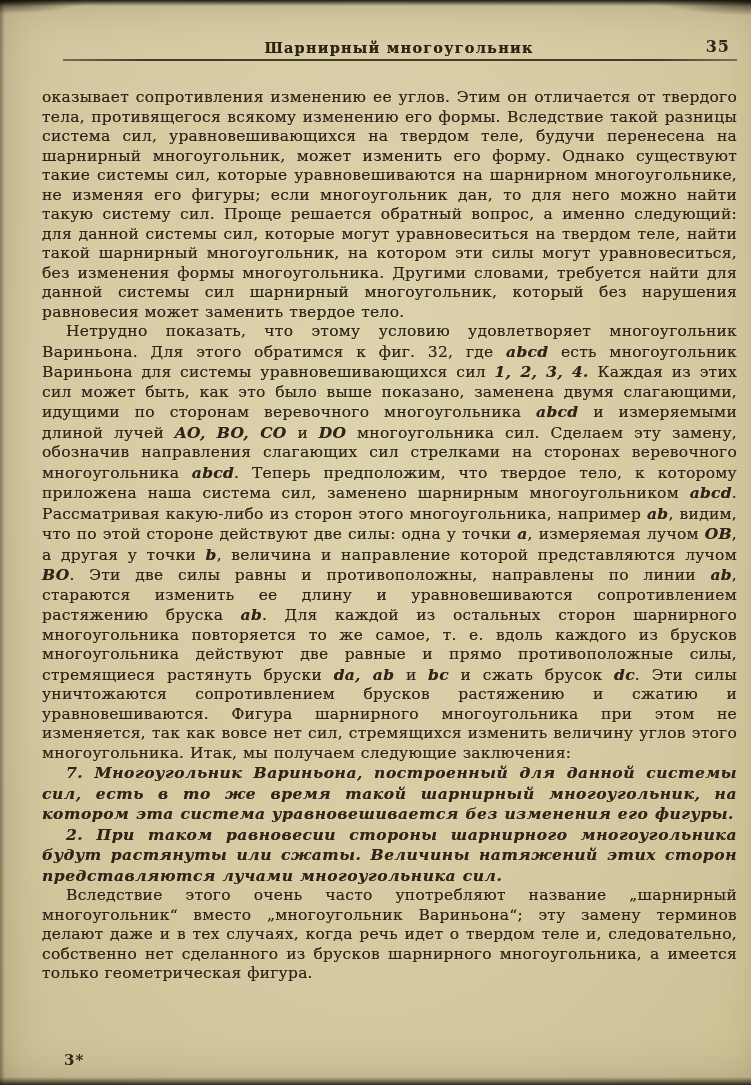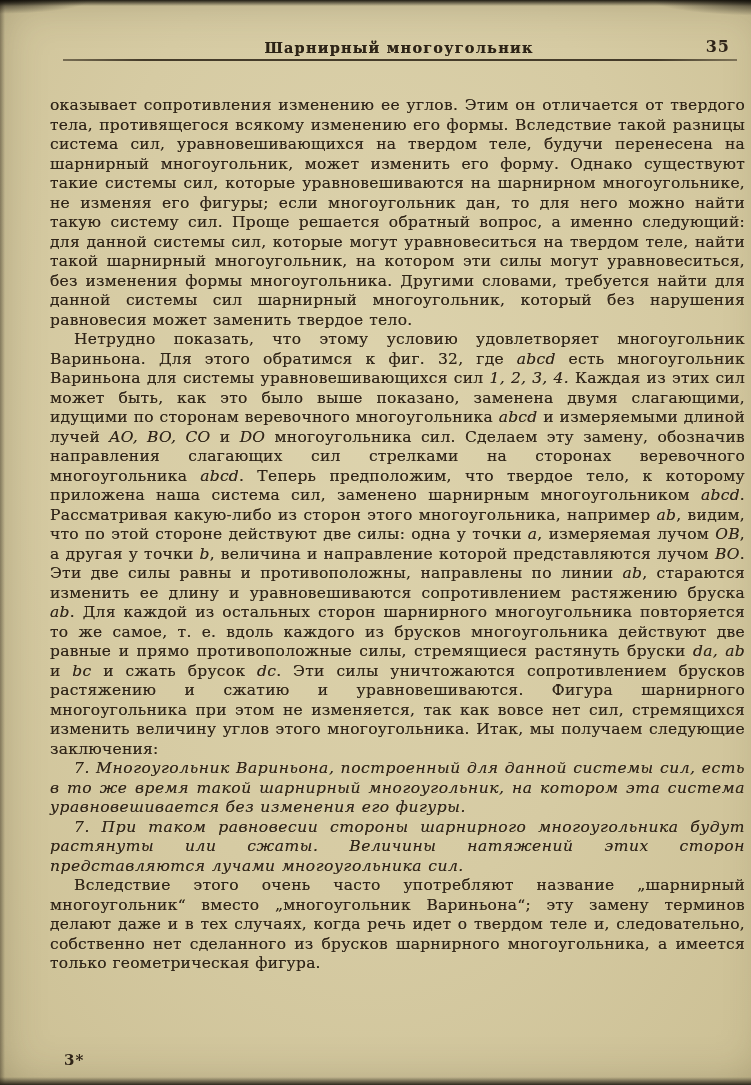--- a/index.html
+++ b/index.html
@@ -62,38 +62,37 @@
     position: absolute;
     top: 59px;
     left: 63px;
     width: 674px;
     height: 2px;
     background: linear-gradient(to right, rgba(43,34,20,0.55), rgba(43,34,20,0.85) 12%, rgba(43,34,20,0.85) 88%, rgba(43,34,20,0.5));
   }
 
   .text-body {
     position: absolute;
-    top: 96px;
+    top: 88px;
     left: 42px;
     width: 695px;
     font-size: 15.5px;
     line-height: 19.5px;
     text-align: justify;
     letter-spacing: 0.25px;
     word-spacing: 0.6px;
     text-shadow: 0 0 0.4px rgba(47,36,24,0.55);
-    margin-left: 8px;
   }
   .text-body p { margin: 0; }
   .text-body p.indent { text-indent: 24px; }
   .text-body p.italic {
     font-style: italic;
     letter-spacing: 0.55px;
   }
-  .text-body .it { font-style: italic; }
+  .text-body .it { font-style: italic; font-weight: bold; }
 
   .footer-mark {
     position: absolute;
     left: 64px;
     bottom: 16px;
     font-size: 15px;
     font-weight: 700;
     letter-spacing: 1px;
   }
 </style>
@@ -114,19 +113,19 @@
     <span class="page-number">35</span>
   </div>
 
   <div class="header-rule"></div>
 
   <main class="text-body">
 
   <p class=""><span>оказывает сопротивления изменению ее углов. Этим он отличается от твердого тела, противящегося всякому изменению его формы. Вследствие такой разницы система сил, уравновешивающихся на твердом теле, будучи перенесена на шарнирный многоугольник, может изменить его форму. Однако существуют такие системы сил, которые уравновешиваются на шарнирном многоугольнике, не изменяя его фигуры; если многоугольник дан, то для него можно найти такую систему сил. Проще решается обратный вопрос, а именно следующий: для данной системы сил, которые могут уравновеситься на твердом теле, найти такой шарнирный многоугольник, на котором эти силы могут уравновеситься, без изменения формы многоугольника. Другими словами, требуется найти для данной системы сил шарнирный многоугольник, который без нарушения равновесия может заменить твердое тело.</span></p>
       <p class="indent "><span>Нетрудно показать, что этому условию удовлетворяет многоугольник Вариньона. Для этого обратимся к фиг. 32, где </span><span class="it">abcd</span><span> есть многоугольник Вариньона для системы уравновешивающихся сил </span><span class="it">1, 2, 3, 4.</span><span> Каждая из этих сил может быть, как это было выше показано, заменена двумя слагающими, идущими по сторонам веревочного многоугольника </span><span class="it">abcd</span><span> и измеряемыми длиной лучей </span><span class="it">AO, BO, CO</span><span> и </span><span class="it">DO</span><span> многоугольника сил. Сделаем эту замену, обозначив направления слагающих сил стрелками на сторонах веревочного многоугольника </span><span class="it">abcd</span><span>. Теперь предположим, что твердое тело, к которому приложена наша система сил, заменено шарнирным многоугольником </span><span class="it">abcd</span><span>. Рассматривая какую-либо из сторон этого многоугольника, например </span><span class="it">ab</span><span>, видим, что по этой стороне действуют две силы: одна у точки </span><span class="it">a</span><span>, измеряемая лучом </span><span class="it">OB</span><span>, а другая у точки </span><span class="it">b</span><span>, величина и направление которой представляются лучом </span><span class="it">BO</span><span>. Эти две силы равны и противоположны, направлены по линии </span><span class="it">ab</span><span>, стараются изменить ее длину и уравновешиваются сопротивлением растяжению бруска </span><span class="it">ab</span><span>. Для каждой из остальных сторон шарнирного многоугольника повторяется то же самое, т. е. вдоль каждого из брусков многоугольника действуют две равные и прямо противоположные силы, стремящиеся растянуть бруски </span><span class="it">da, ab</span><span> и </span><span class="it">bc</span><span> и сжать брусок </span><span class="it">dc</span><span>. Эти силы уничтожаются сопротивлением брусков растяжению и сжатию и уравновешиваются. Фигура шарнирного многоугольника при этом не изменяется, так как вовсе нет сил, стремящихся изменить величину углов этого многоугольника. Итак, мы получаем следующие заключения:</span></p>
       <p class="indent italic"><span class="it">7. Многоугольник Вариньона, построенный для данной системы сил, есть в то же время такой шарнирный многоугольник, на котором эта система уравновешивается без изменения его фигуры.</span></p>
-      <p class="indent italic"><span class="it">7. При таком равновесии стороны шарнирного многоугольника будут растянуты или сжаты. Величины натяжений этих сторон представляются лучами многоугольника сил.</span></p>
+      <p class="indent italic"><span class="it">2. При таком равновесии стороны шарнирного многоугольника будут растянуты или сжаты. Величины натяжений этих сторон представляются лучами многоугольника сил.</span></p>
       <p class="indent "><span>Вследствие этого очень часто употребляют название „шарнирный многоугольник“ вместо „многоугольник Вариньона“; эту замену терминов делают даже и в тех случаях, когда речь идет о твердом теле и, следовательно, собственно нет сделанного из брусков шарнирного многоугольника, а имеется только геометрическая фигура.</span></p>
     </main>
 
   <div class="footer-mark">3*</div>
 
 </div>
 
 </body></html>

